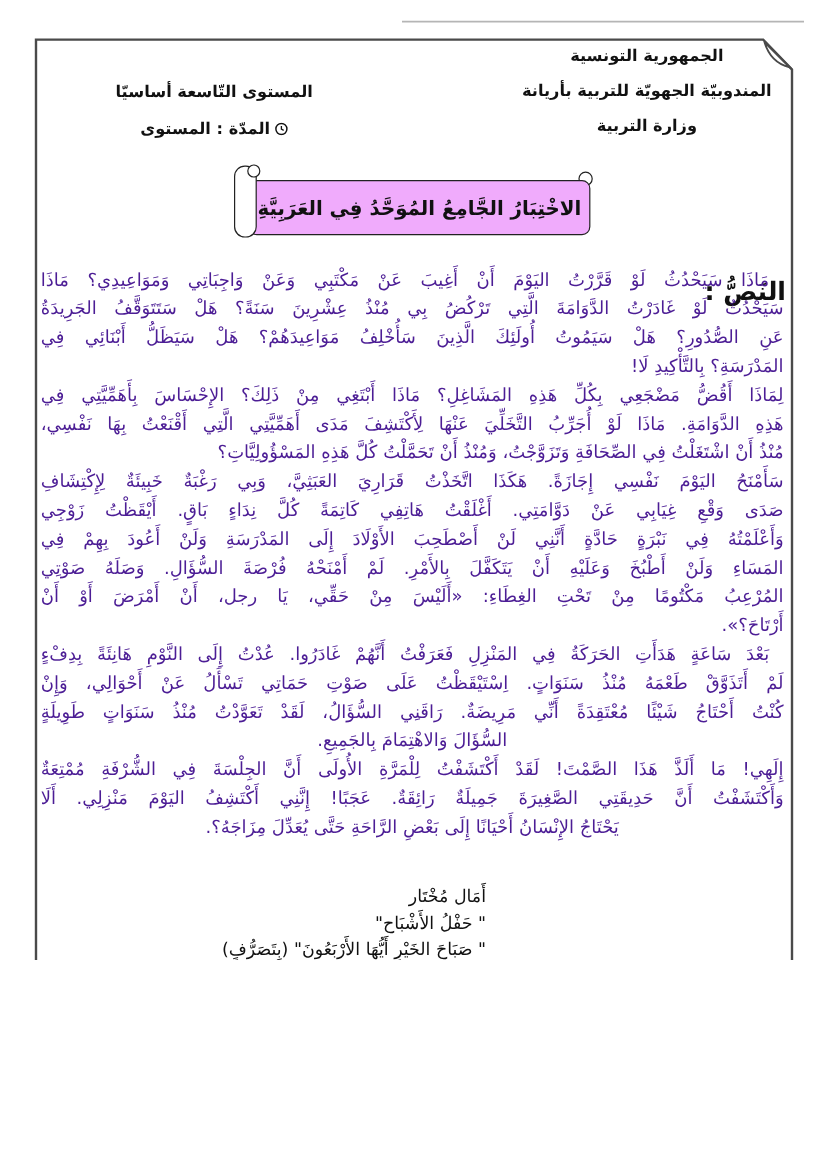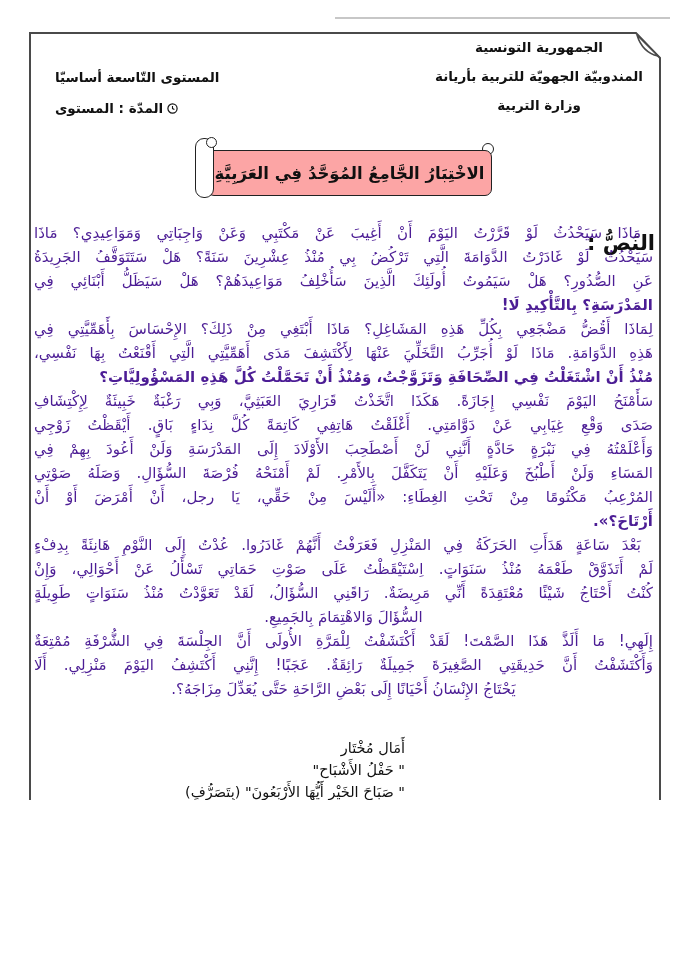--- a/index.html
+++ b/index.html
@@ -6,42 +6,42 @@
   .screen{
     position:relative;width:679px;height:800px;background:#ffffff;
     font-family:"DejaVu Sans",sans-serif;color:#111;overflow:hidden;direction:rtl;
   }
   .abs{position:absolute;}
   
   .frame-svg{position:absolute;left:0;top:0;pointer-events:none;}
   
   .hdr-right{top:33px;right:20px;width:240px;text-align:center;font-weight:bold;font-size:13.5px;}
   .hdr-right .hline{line-height:29px;}
-  .hdr-left{top:62px;left:55px;width:215px;text-align:left;font-weight:bold;font-size:13.5px;}
+  .hdr-left{top:62px;left:71px;width:215px;text-align:center;font-weight:bold;font-size:13.5px;}
   .hdr-left .hline{line-height:31px;}
   .clock{display:inline-block;vertical-align:-1px;margin-left:4px;}
   
   .banner{top:134px;left:194px;width:298px;height:64px;}
   .banner .roll{position:absolute;left:1px;top:4px;width:17px;height:58px;
     border:1.6px solid #222;border-radius:9px;background:#fff;z-index:3;}
   .banner .roll-curl{position:absolute;left:12px;top:3px;width:9px;height:9px;
     border:1.4px solid #222;border-radius:50%;background:#fff;z-index:4;}
   .banner .body{position:absolute;left:13px;top:16px;right:0;height:44px;
-    border:1.6px solid #222;border-radius:7px;background:#fca5a5;z-index:2;
+    border:1.6px solid #222;border-radius:7px;background:#f0abfc;z-index:2;
     display:flex;align-items:center;justify-content:center;}
   .banner .tr-curl{position:absolute;right:-2px;top:9px;width:10px;height:10px;
     border:1.3px solid #222;border-radius:50%;background:#fff;z-index:1;}
   .banner .title-text{font-weight:bold;font-size:16.5px;white-space:nowrap;}
   
   .nass{top:195px;right:24px;font-weight:bold;font-size:21px;margin-top:36px;}
   
   .passage{top:221px;right:26px;left:34px;font-size:15px;line-height:24px;color:#4c1d95;}
   .passage .ln{text-align:justify;text-align-last:justify;white-space:normal;}
   .passage .ln.ind{padding-right:12px;}
-  .passage .ln.end-r{text-align:right;text-align-last:right;font-weight:bold;}
+  .passage .ln.end-r{text-align:right;text-align-last:right;}
   .passage .ln.end-c{text-align:center;text-align-last:center;}
   
   .footer{top:737px;left:105px;width:300px;text-align:center;font-size:14.5px;line-height:22px;}
   .footer .fline{white-space:nowrap;text-align:right;}
 </style>
 </head>
 <body>
 
 <div class="screen">
 

